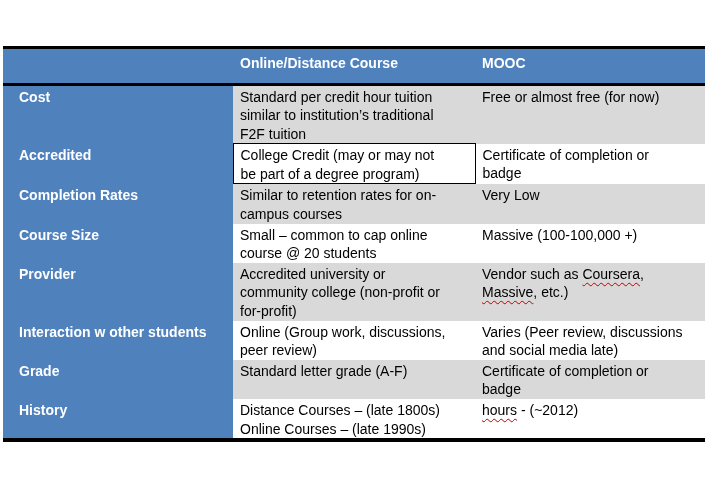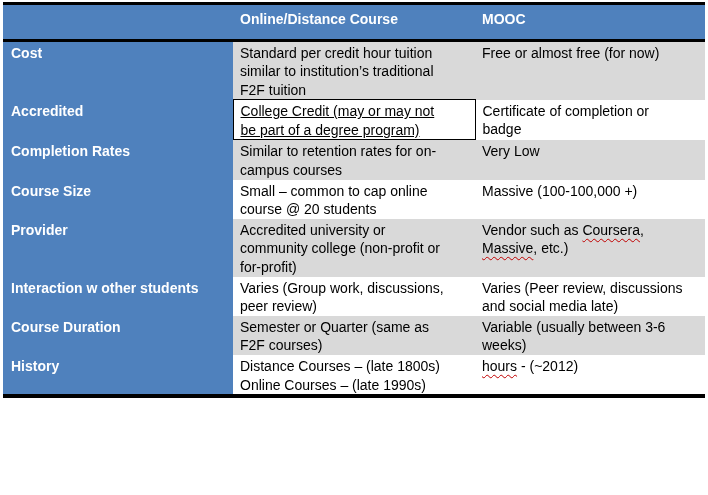--- a/index.html
+++ b/index.html
@@ -9,21 +9,21 @@
     --black: #000000;
   }
   * { margin: 0; padding: 0; box-sizing: border-box; }
   html, body { background: #ffffff; }
   body {
     font-family: "Liberation Sans", "DejaVu Sans", sans-serif;
     width: 708px; height: 495px; overflow: hidden;
   }
   .page {
     width: 708px; height: 437px; background: #ffffff;
-    position: relative; overflow: hidden;
+    position: relative; overflow: hidden; margin-top: 44px;
   }
   .table-wrap {
     position: absolute; left: 3px; top: 2px; width: 702px;
   }
   .bar { width: 702px; background: var(--black); }
   .bar.top { height: 3px; }
   .bar.bottom { height: 4px; }
   table.compare {
     width: 702px; border-collapse: collapse; table-layout: fixed;
     font-size: 14px; line-height: 18.6px; color: #000;
@@ -32,29 +32,29 @@
   col.c2 { width: 242px; }
   col.c3 { width: 230px; }
   thead tr { height: 35px; }
   thead th {
     background: var(--blue); color: #fff; font-weight: bold;
     text-align: left; vertical-align: top; padding: 5px 6px 0 7px;
     border-bottom: 3px solid var(--black);
   }
   tbody th.rowlabel {
     background: var(--blue); color: #fff; font-weight: bold;
-    text-align: left; vertical-align: top; padding: 2px 6px 0 8px;
+    text-align: left; vertical-align: top; padding: 2px 6px 0 16px;
   }
   tbody td.data {
     vertical-align: top; padding: 2px 6px 0 7px;
     white-space: pre-line; background: #ffffff;
   }
   tbody tr:nth-child(odd) td.data { background: var(--gray); }
   tbody tr:nth-child(even) td.data { background: #ffffff; }
-  td.boxed { border: 1px solid var(--black); background: #ffffff !important; text-decoration: underline; }
+  td.boxed { border: 1px solid var(--black); background: #ffffff !important; }
   .misspelled {
     text-decoration-line: underline;
     text-decoration-style: wavy;
     text-decoration-color: var(--squiggle);
     text-decoration-thickness: 1px;
     text-underline-offset: 3px;
   }
 </style>
 </head>
 <body>
@@ -105,31 +105,30 @@
         <tr>
           <th class="rowlabel">Provider</th>
           <td class="data">Accredited university or
 community college (non-profit or
 for-profit)</td>
           <td class="data">Vendor such as <span class="misspelled">Coursera</span>,
 <span class="misspelled">Massive</span>, etc.)</td>
         </tr>
         <tr>
           <th class="rowlabel">Interaction w other students</th>
-          <td class="data">Varies (Group work, discussions,
+          <td class="data">Online (Group work, discussions,
 peer review)</td>
           <td class="data">Varies (Peer review, discussions
 and social media late)</td>
         </tr>
         <tr>
-          <th class="rowlabel">Course Duration</th>
-          <td class="data">Semester or Quarter (same as
-F2F courses)</td>
-          <td class="data">Variable (usually between 3-6
-weeks)</td>
+          <th class="rowlabel">Grade</th>
+          <td class="data">Standard letter grade (A-F)</td>
+          <td class="data">Certificate of completion or
+badge</td>
         </tr>
         <tr>
           <th class="rowlabel">History</th>
           <td class="data">Distance Courses – (late 1800s)
 Online Courses – (late 1990s)</td>
           <td class="data"><span class="misspelled">hours</span> - (~2012)</td>
         </tr>
       </tbody>
     </table>
     <div class="bar bottom"></div>

